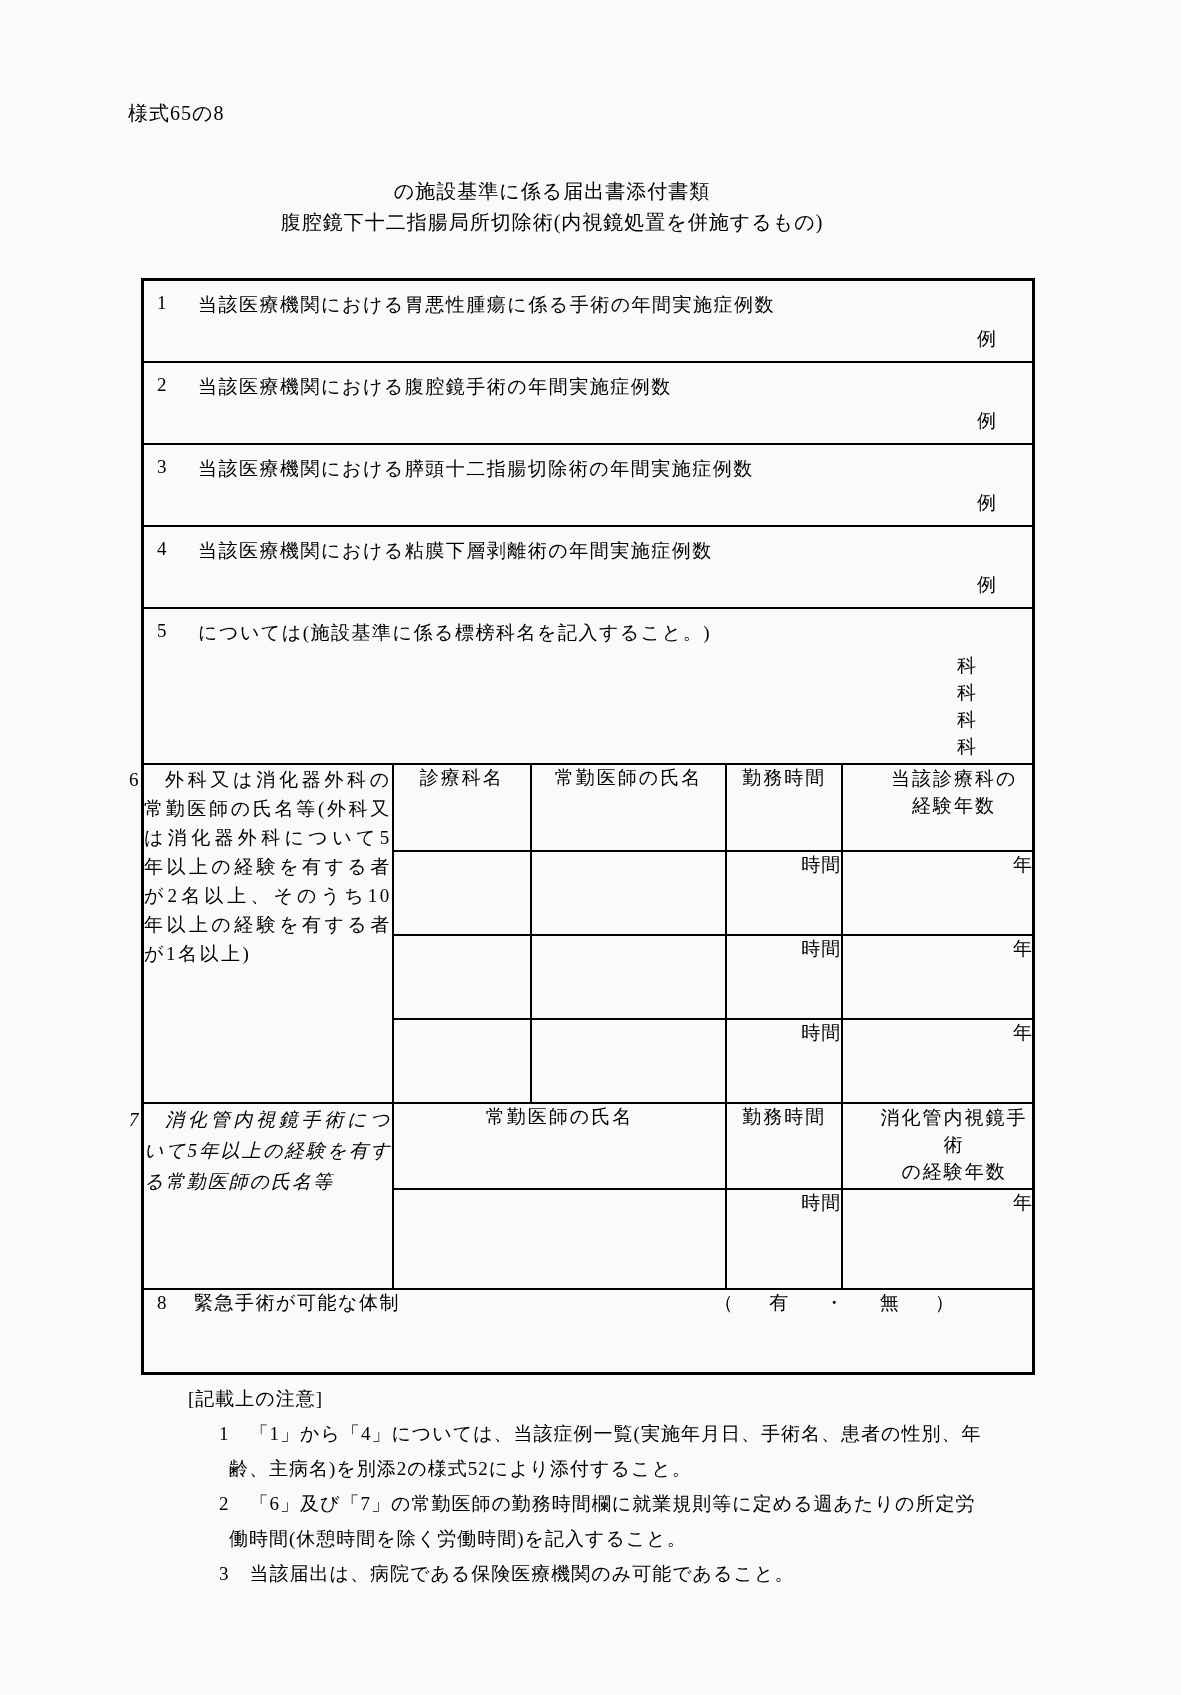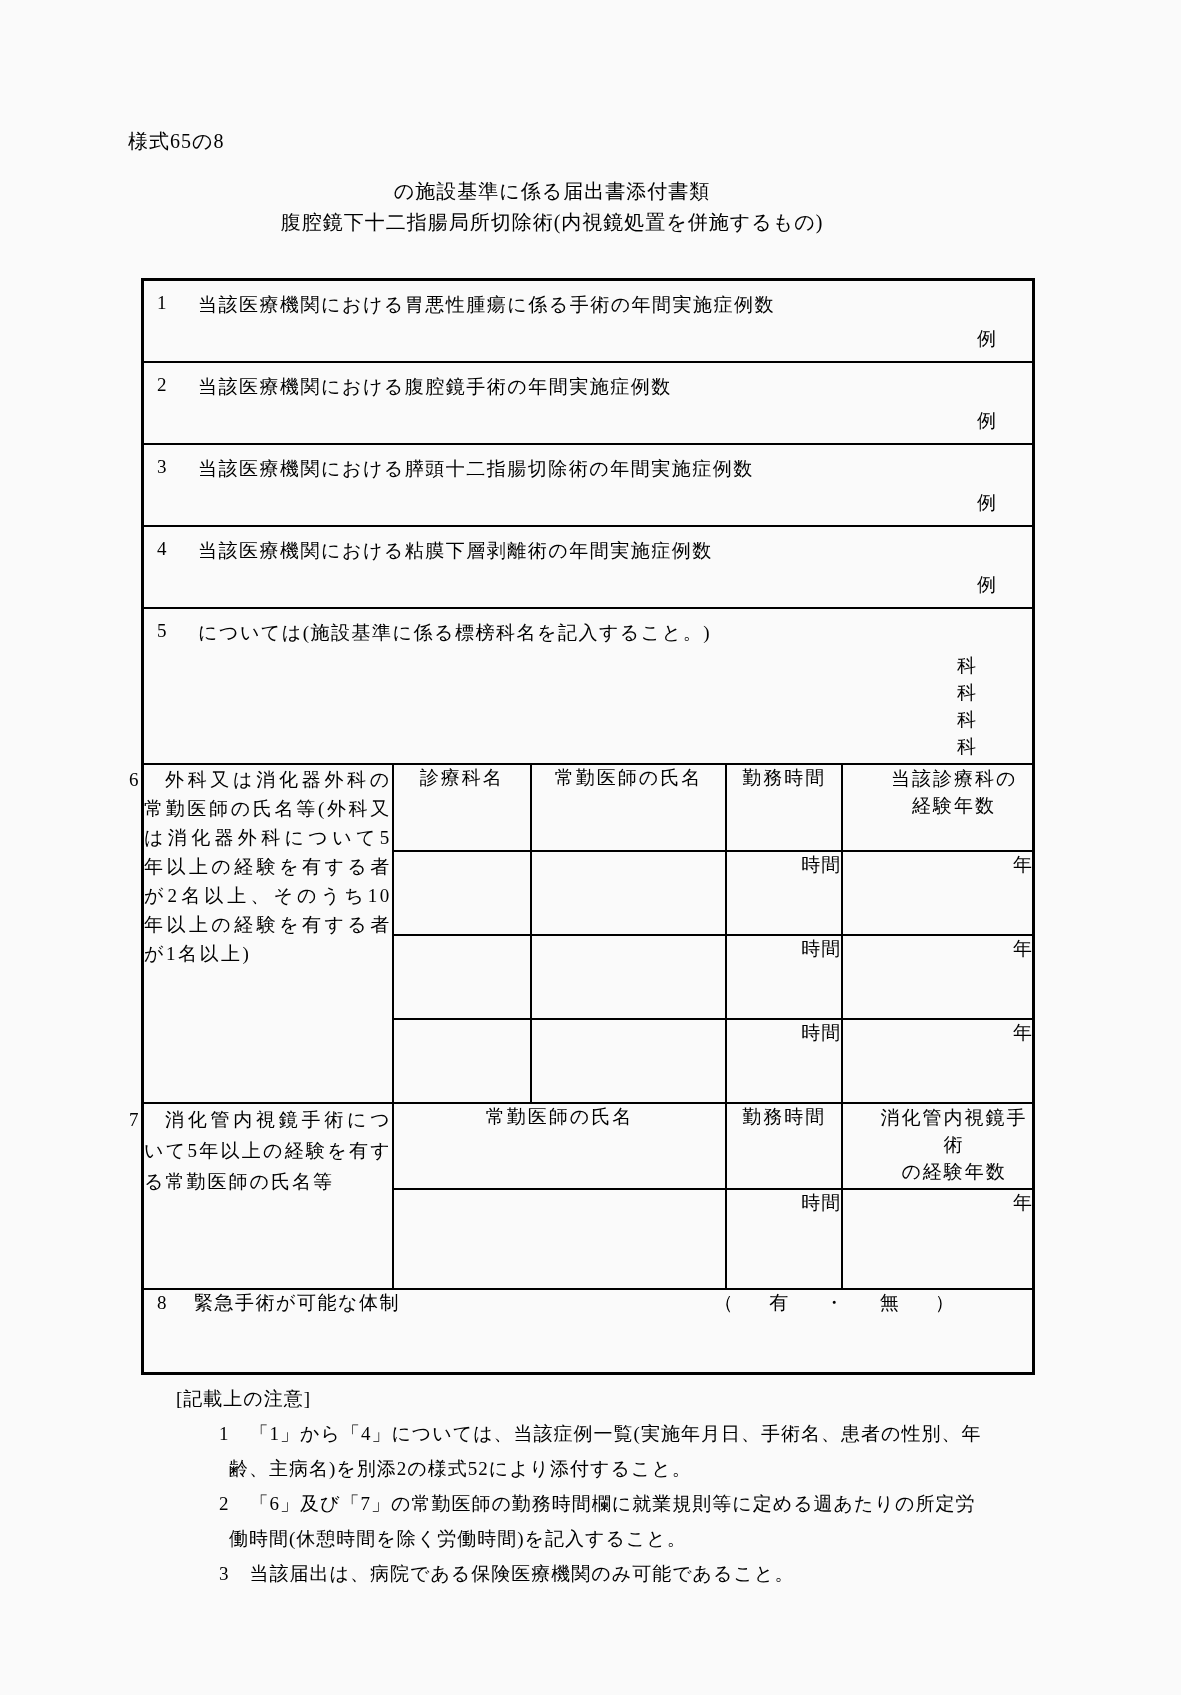--- a/index.html
+++ b/index.html
@@ -2,21 +2,21 @@
 <html><head>
 <meta charset="utf-8">
 <style>
   html,body{margin:0;padding:0;}
   body{
     width:1181px;height:1695px;position:relative;
     background:#fafafa;color:#000;
     font-family:"Liberation Serif","DejaVu Serif",serif;
     -webkit-font-smoothing:none;
   }
-  .form-code{position:absolute;left:128px;top:128px;font-size:20px;letter-spacing:1px;}
+  .form-code{position:absolute;left:128px;top:100px;font-size:20px;letter-spacing:1px;}
   .doc-title{position:absolute;left:0;top:176px;width:1104px;text-align:center;
     font-size:20px;line-height:31px;letter-spacing:1px;}
   table.main{
     position:absolute;left:141px;top:278px;width:894px;
     border-collapse:collapse;table-layout:fixed;
     font-size:19px;border:3px solid #000;
   }
   table.main td,table.main th{
     border:2px solid #000;padding:0;vertical-align:top;font-weight:normal;
   }
@@ -24,41 +24,41 @@
   td.cell-numrow{height:80px;position:relative;}
   .numrow-top{padding:11px 10px 0 13px;display:flex;gap:30px;letter-spacing:1.5px;white-space:nowrap;}
   .numrow-unit{position:absolute;right:36px;bottom:9px;letter-spacing:0;}
   
   td.cell-row5{height:154px;}
   .row5-units{margin-top:6px;text-align:right;padding-right:56px;line-height:27px;}
   
   td.cell-label{padding:16px 14px 10px 26px;text-indent:-15px;line-height:29px;
     letter-spacing:2.5px;text-align:justify;}
   td.cell-label7{padding:16px 14px 10px 26px;text-indent:-15px;line-height:31px;
-    letter-spacing:2px;text-align:justify;}
+    letter-spacing:2px;text-align:justify;font-style:italic;}
   
   th.hdr{height:85px;vertical-align:middle;letter-spacing:2px;}
   td.hdr7{height:84px;text-align:center;vertical-align:middle;letter-spacing:2px;}
   .hdr-2line{line-height:27px;padding-left:33px;}
   
   td.cell-blank{height:82px;}
   td.cell-hours{height:82px;text-align:right;vertical-align:middle;padding-right:8px;letter-spacing:1px;}
   td.cell-year{height:82px;text-align:right;vertical-align:middle;padding-right:18px;}
   td.cell-blank7{height:98px;}
   td.cell-hours7{height:98px;text-align:right;vertical-align:middle;padding-right:8px;letter-spacing:1px;}
   td.cell-year7{height:98px;text-align:right;vertical-align:middle;padding-right:18px;}
   
   td.cell-row8{height:82px;vertical-align:middle;}
   .row8-inner{display:flex;align-items:center;padding-left:13px;letter-spacing:1.5px;}
   .row8-num{margin-right:26px;}
   .row8-options{margin-left:auto;margin-right:78px;width:240px;display:flex;
     justify-content:space-between;align-items:center;letter-spacing:0;}
   
   .notes{position:absolute;left:176px;top:1381px;width:815px;font-size:19px;}
-  .notes-heading{line-height:35px;letter-spacing:1px;}
+  .notes-heading{line-height:35px;letter-spacing:1px;margin-left:12px;}
   .note-item{padding-left:53px;text-indent:-10px;line-height:35px;letter-spacing:1px;}
 </style>
 </head>
 <body>
 
 <div class="form-code">様式65の8</div>
 
 <div class="doc-title">
   <div>の施設基準に係る届出書添付書類</div>
   <div>腹腔鏡下十二指腸局所切除術(内視鏡処置を併施するもの)</div>

